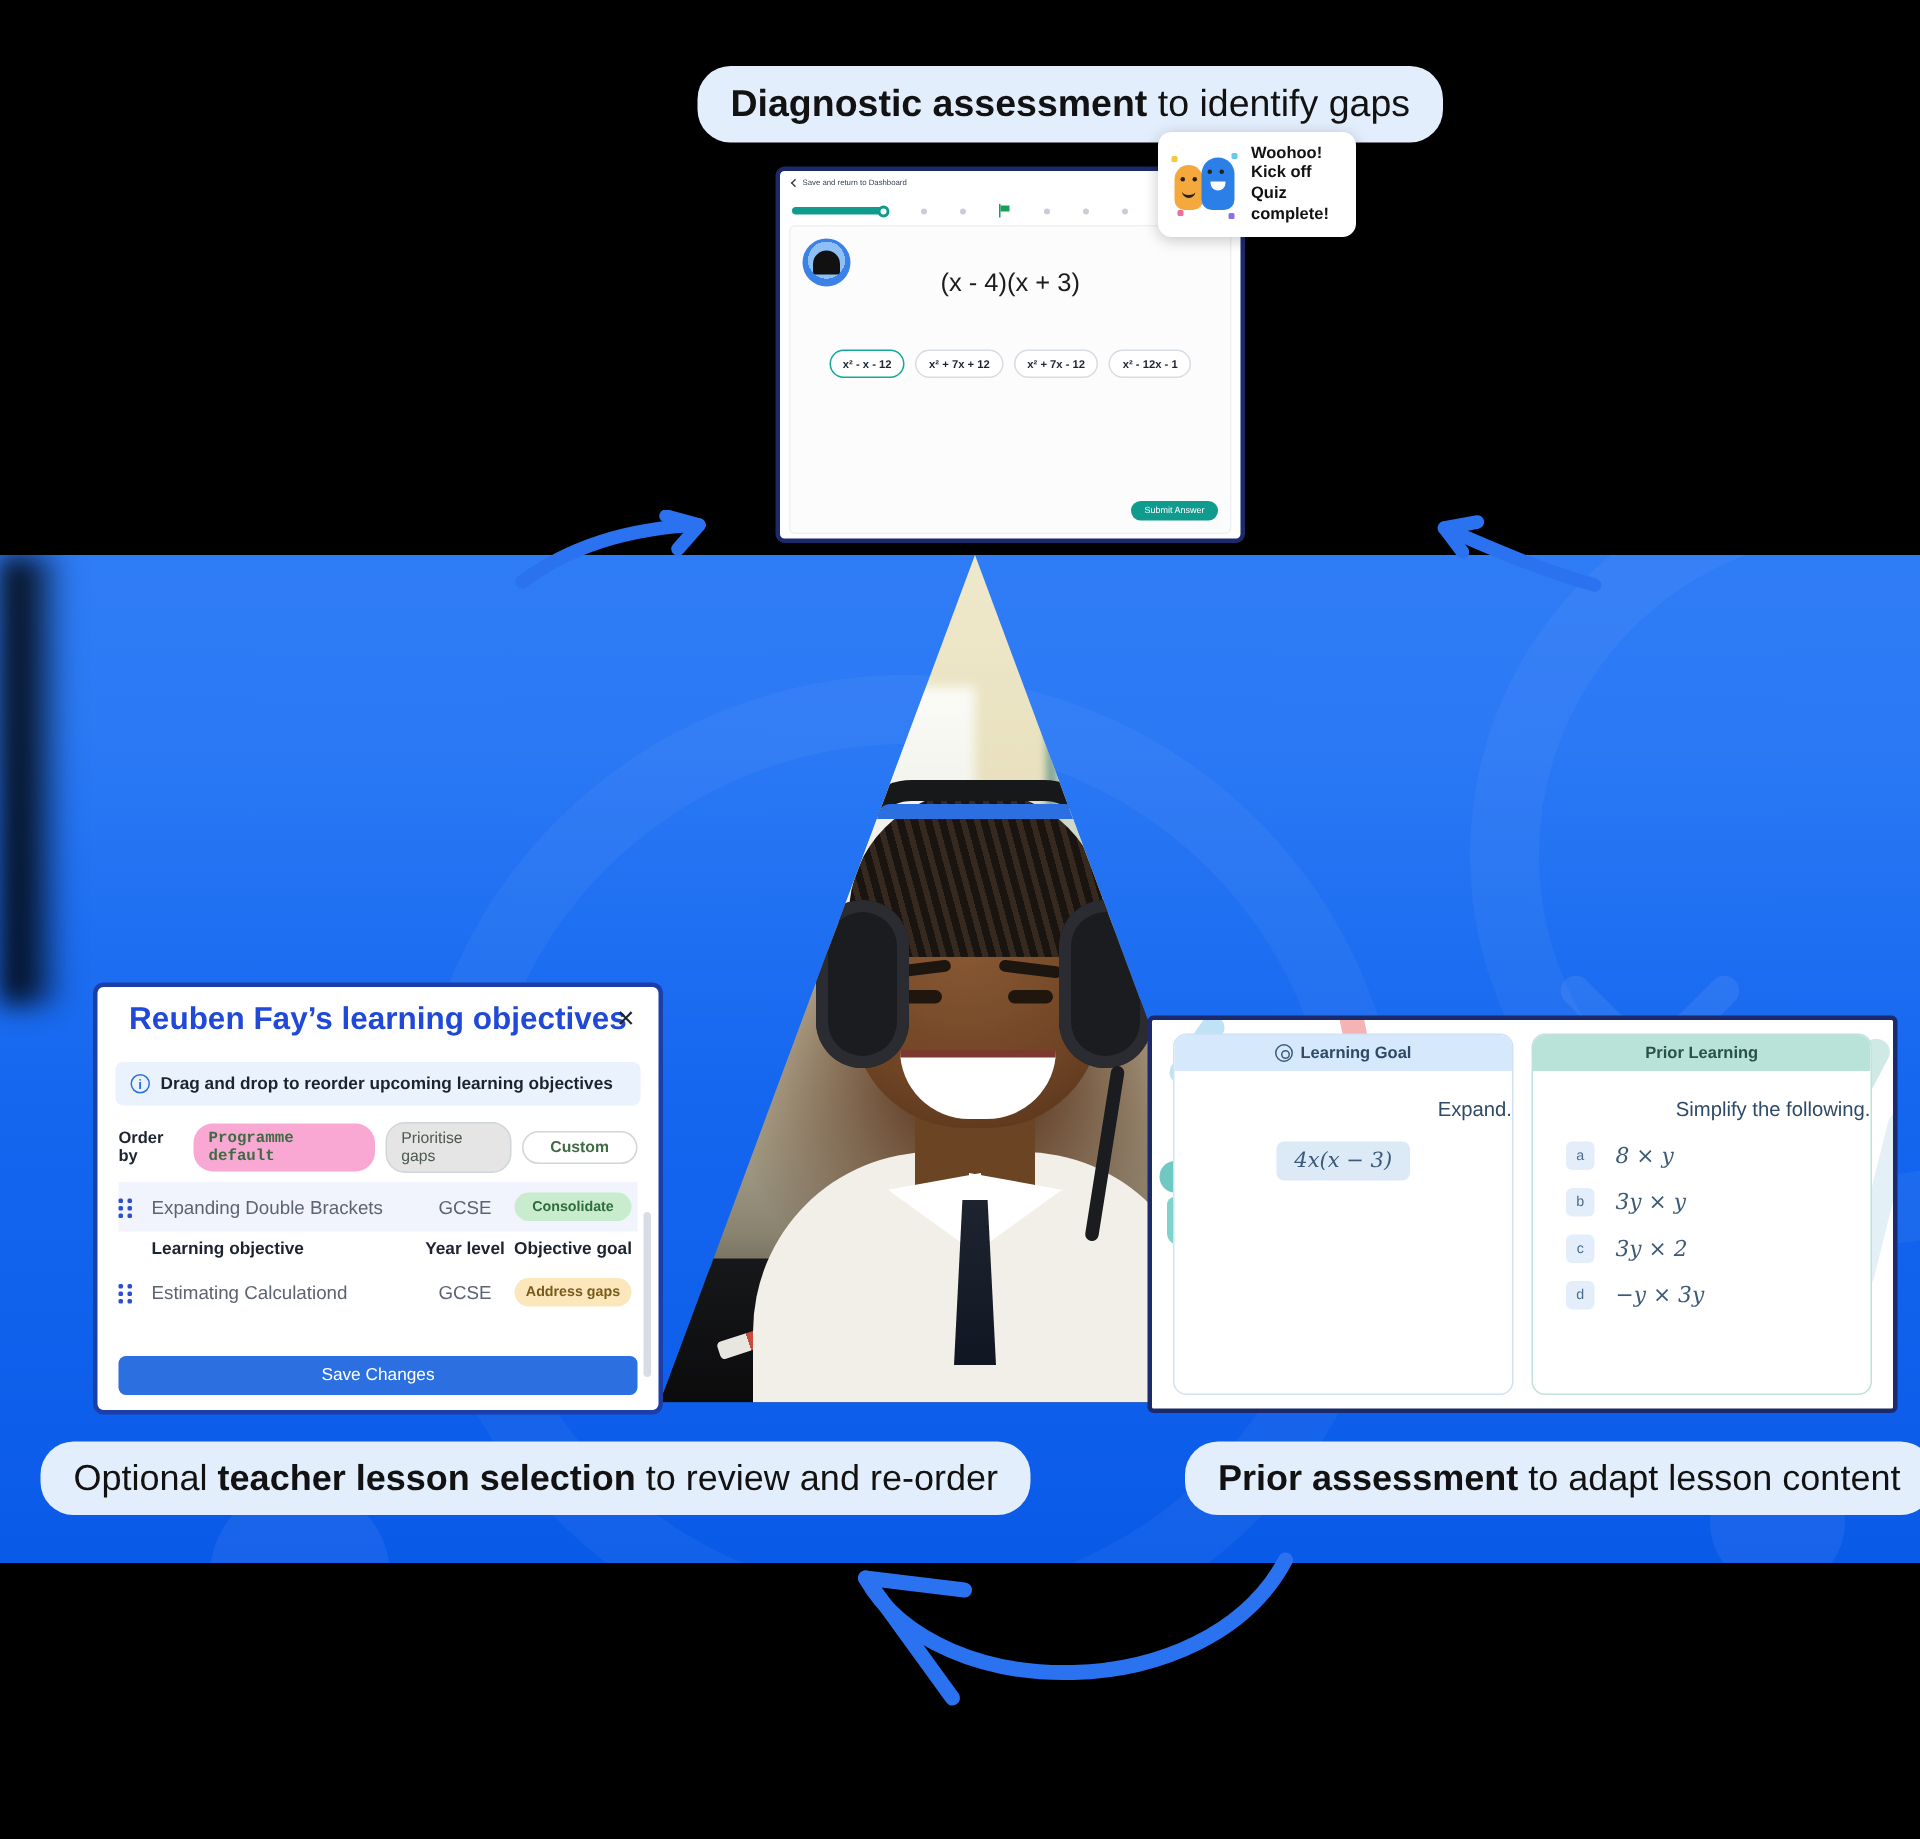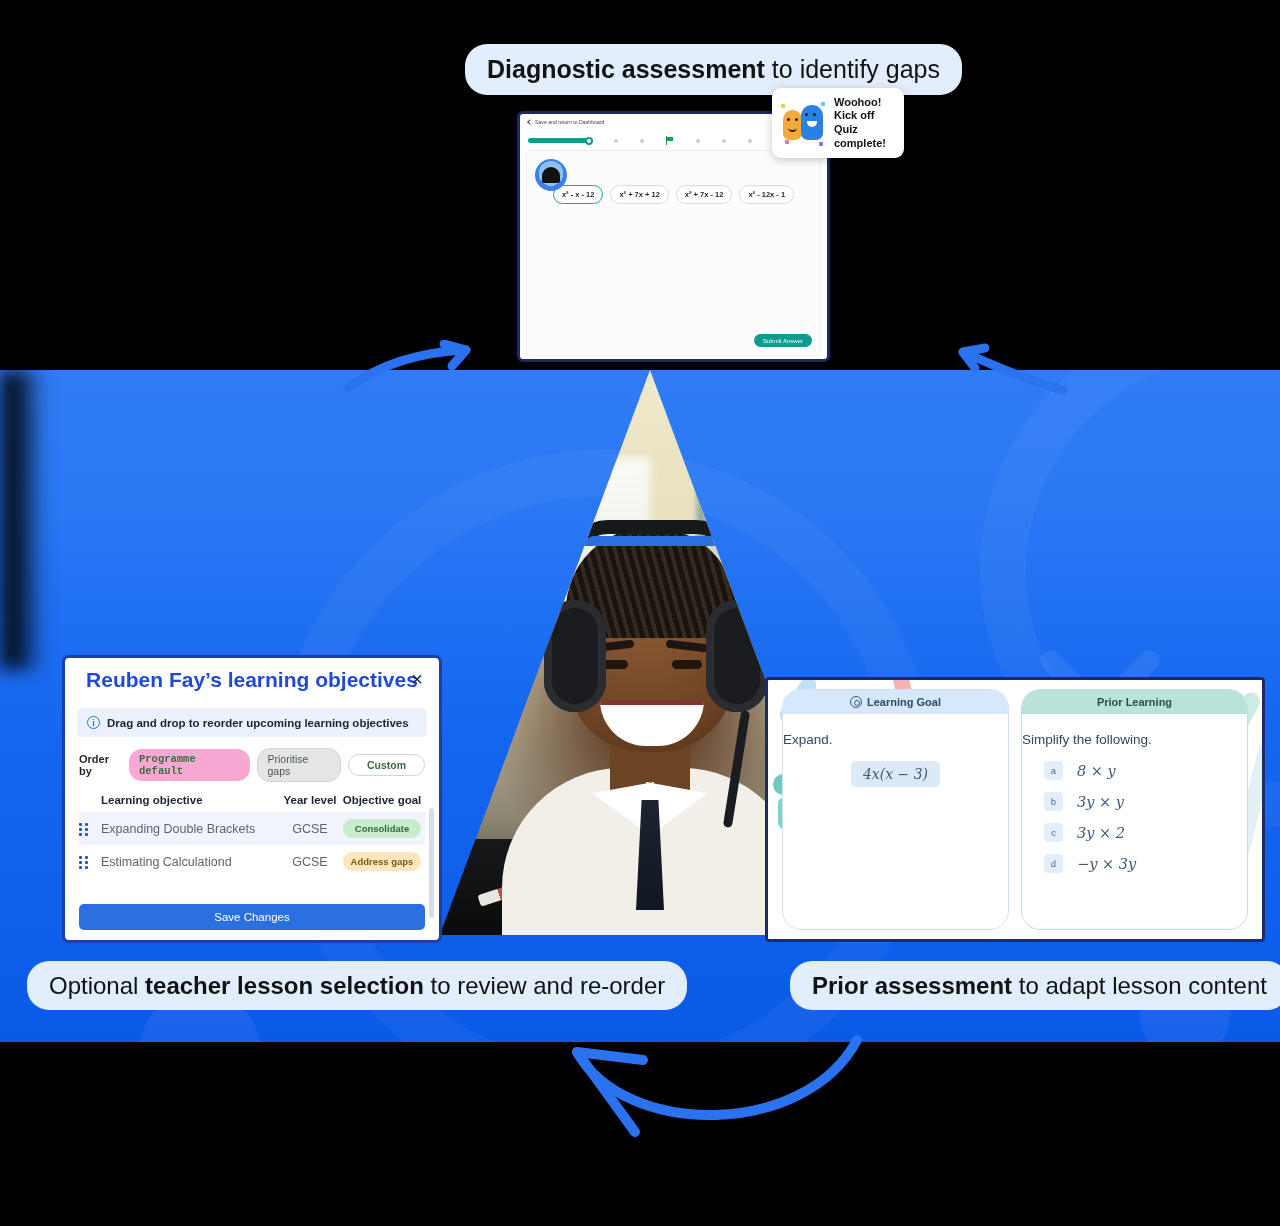--- a/index.html
+++ b/index.html
@@ -230,27 +230,27 @@
   }
   .tutor-inner { position:absolute; inset:0; padding:9px 14px; display:flex; gap:12px; }
   .t-deco { position:absolute; border-radius:20px; }
   .td1 { left:22px; top:-6px; width:16px; height:52px; background:#bfe2f7; transform:rotate(35deg);}
   .td2 { left:128px; top:-14px; width:16px; height:54px; background:#f5b3b3; transform:rotate(-12deg);}
   .td3 { left:5px; top:94px; width:21px; height:21px; border-radius:50%; background:#6fc9c0;}
   .td4 { left:10px; top:118px; width:16px; height:32px; background:#7fd3cb; border-radius:10px 10px 16px 16px;}
   .td5 { right:12px; top:10px; width:18px; height:60px; background:#cfeae4; transform:rotate(28deg);}
   .td6 { right:0px; top:60px; width:16px; height:120px; background:#e3f1f6; transform:rotate(14deg);}
   .td7 { right:40px; top:150px; width:14px; height:80px; background:#eef5f9; transform:rotate(-20deg);}
-  .t-card { flex:1; background:#fff; border:1px solid #cfe2f5; border-radius:19px; overflow:hidden;
+  .t-card { flex:1; background:#fff; border:1px solid #cfe2f5; border-radius:9px; overflow:hidden;
     position:relative; z-index:2; }
   .t-card.right { border-color:#bfe3dc; }
   .t-hdr { text-align:center; font-size:11px; font-weight:700; color:#2e4a66; padding:6px 0;
     background:#d6e8fb; display:flex; align-items:center; justify-content:center; gap:5px;}
   .t-card.right .t-hdr { background:#b9e3d8; color:#2b5148;}
-  .t-q { text-align:left; font-size:13.5px; color:#2e4a66; padding:18px 0 0;}
+  .t-q { text-align:right; font-size:13.5px; color:#2e4a66; padding:18px 0 0;}
   .t-expr { display:block; margin:14px auto 0; background:#dceaf8; color:#3c5a78;
     font-family:"DejaVu Serif", serif; font-style:italic; font-size:14px;
     padding:5px 12px; border-radius:5px; width:max-content;}
   .t-list { padding:14px 0 0 22px; }
   .t-li { display:flex; align-items:center; gap:14px; margin-bottom:12px; }
   .t-key { width:19px; height:19px; border-radius:4px; background:#e4eefb; color:#4a6c8c;
     font-size:9.5px; display:flex; align-items:center; justify-content:center;}
   .t-val { font-family:"DejaVu Serif", serif; font-style:italic; font-size:14.5px; color:#3c5a78;}
   .target-icon { width:12px; height:12px; border:1.6px solid #3b5c7c; border-radius:50%;
     position:relative; display:inline-block;}
@@ -338,20 +338,21 @@
       <span class="prog-dot"></span>
       <span class="prog-flag"></span>
       <span class="prog-dot"></span>
       <span class="prog-dot"></span>
       <span class="prog-dot"></span>
     </div>
     <div class="quiz-body">
       <div class="q-avatar">
           <i></i>
         </div>
+      <div class="q-eq">(x - 4)(x + 3)</div>
       <div class="q-opts">
         <div class="q-opt sel">x² - x - 12</div>
         <div class="q-opt">x² + 7x + 12</div>
         <div class="q-opt">x² + 7x - 12</div>
         <div class="q-opt">x² - 12x - 1</div>
       </div>
       <div class="q-submit">Submit Answer</div>
     </div>
   </div>
 
@@ -380,40 +381,40 @@
       <span class="info-i">i</span>
       <span>Drag and drop to reorder upcoming learning objectives</span>
     </div>
     <div class="lo-order">
       <span class="lbl">Order by</span>
       <span class="chip c1">Programme default</span>
       <span class="chip c2">Prioritise gaps</span>
       <span class="chip c3">Custom</span>
     </div>
     <div class="lo-table">
+      <div class="lo-tr lo-row alt">
+        <span class="col-grip">
+            <span class="grip">
+              <b></b>
+              <b></b>
+              <b></b>
+              <b></b>
+              <b></b>
+              <b></b>
+            </span>
+          </span>
+        <span class="col-name">Expanding Double Brackets</span>
+        <span class="col-year">GCSE</span>
+        <span class="col-goal"><span class="pill green">Consolidate</span></span>
+      </div>
       <div class="lo-tr lo-th">
         <span class="col-grip"></span>
         <span class="col-name">Learning objective</span>
         <span class="col-year">Year level</span>
         <span class="col-goal">Objective goal</span>
-      </div>
-      <div class="lo-tr lo-row alt">
-        <span class="col-grip">
-            <span class="grip">
-              <b></b>
-              <b></b>
-              <b></b>
-              <b></b>
-              <b></b>
-              <b></b>
-            </span>
-          </span>
-        <span class="col-name">Expanding Double Brackets</span>
-        <span class="col-year">GCSE</span>
-        <span class="col-goal"><span class="pill green">Consolidate</span></span>
       </div>
       <div class="lo-tr lo-row">
         <span class="col-grip">
             <span class="grip">
               <b></b>
               <b></b>
               <b></b>
               <b></b>
               <b></b>
               <b></b>

